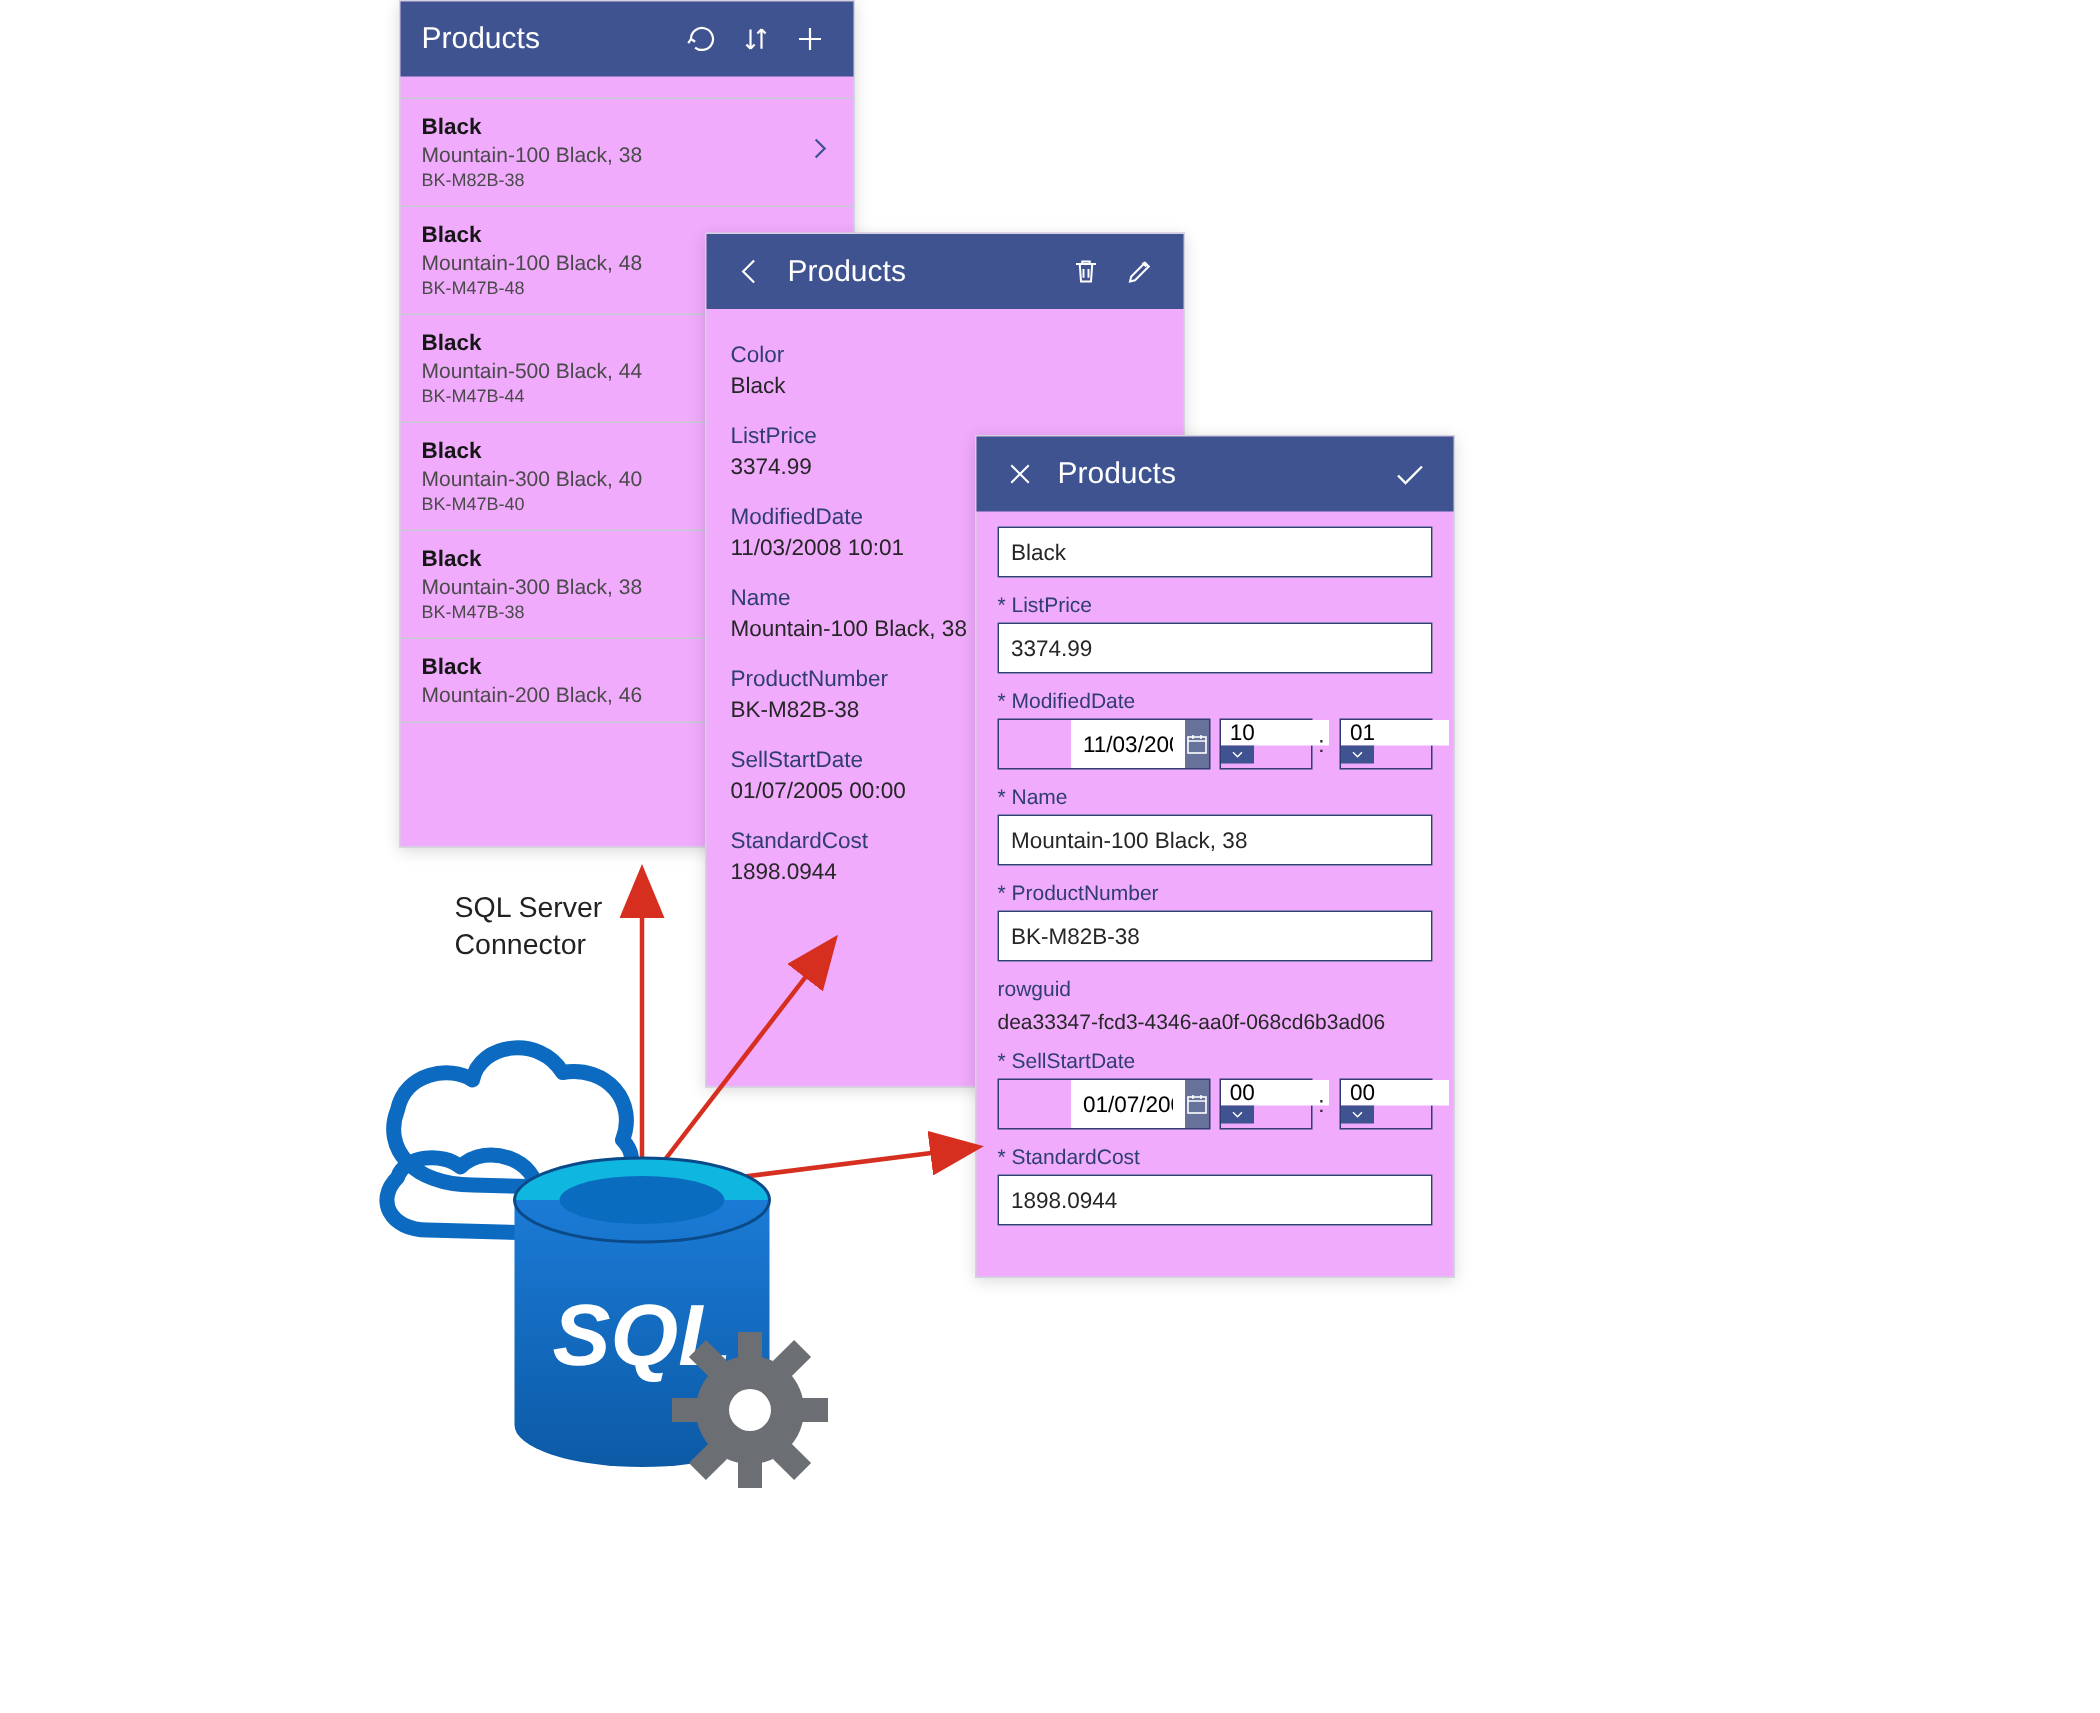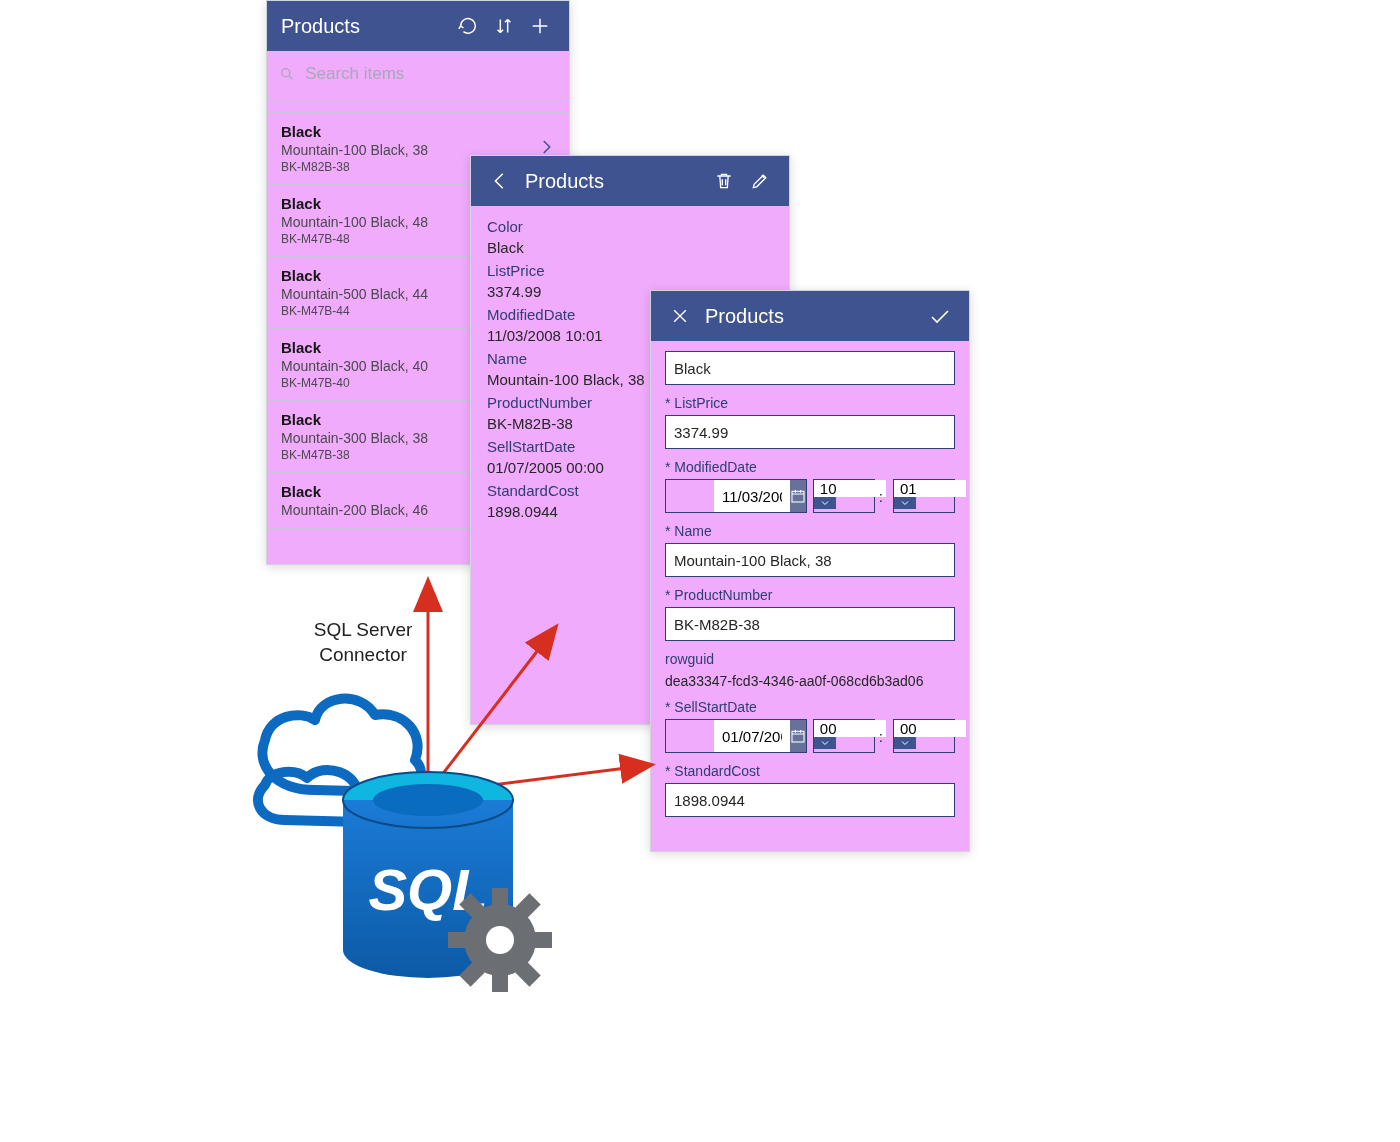--- a/index.html
+++ b/index.html
@@ -77,21 +77,21 @@
   }
   .list-item .lines { flex: 1; }
   .list-item .l1 { font-weight: 600; color: #161616; font-size: 15px; }
   .list-item .l2 { color: #4a4a4a; font-size: 14px; margin-top: 2px; }
   .list-item .l3 { color: #4a4a4a; font-size: 12px; margin-top: 2px; }
   .list-item .chev svg { stroke: #3f5391; stroke-width: 2; fill: none; }
 
   
   #panel-detail { left: 470px; top: 155px; width: 320px; height: 570px; }
   .detail-body { padding: 6px 16px 16px 16px; font-size: 15px; }
-  .dlabel { color: #2f3d73; margin-top: 6px; }
+  .dlabel { color: #2f3d73; margin-top: 16px; }
   .dvalue { color: #262626; margin-top: 4px; }
 
   
   #panel-edit { left: 650px; top: 290px; width: 320px; height: 562px; }
   .edit-body { padding: 10px 14px 14px 14px; font-size: 15px; }
   .elabel { color: #2f3d73; margin: 10px 0 4px 0; font-size: 14px; }
   .req::before { content: "* "; color: #2f3d73; }
   .einput {
     width: 100%;
     box-sizing: border-box;
@@ -110,25 +110,24 @@
   .dt-date .cal svg { stroke:#fff; fill:none; stroke-width:1.6;}
   .dt-num { width: 60px; border: 1px solid #2f3d73; margin-left: 6px; display:flex;flex-direction:column;}
   .dt-num input { border:none; outline:none; width:100%; padding:0 6px; font-size:15px;}
   .dt-num .dd { width:22px; background:#3f5391; display:flex; align-items:center; justify-content:center;}
   .dt-num .dd svg { stroke:#fff; fill:none; stroke-width:2;}
   .colon { display:flex; align-items:center; padding:0 4px; color:#262626;}
 
   
   #connector-label {
     position: absolute;
-    left: 303px; top: 618px;
+    left: 303px; top: 594px;
     color: #222;
     font-size: 19px;
     line-height: 1.3;
-    text-align: center;
     width: 120px;
   }
 
   
   #overlay {
     position: absolute;
     left: 0; top: 0;
     width: 1400px; height: 1142px;
     pointer-events: none;
     z-index: 50;
@@ -149,27 +148,20 @@
     <span class="ticon">
       <svg width="22" height="22" viewBox="0 0 24 24">
           <path d="M8 5v14M8 19l-3-3M8 19l3-3M16 19V5M16 5l-3 3M16 5l3 3"></path>
         </svg>
     </span>
     <span class="ticon">
       <svg width="22" height="22" viewBox="0 0 24 24">
           <path d="M12 4v16M4 12h16"></path>
         </svg>
     </span>
-  </div>
-  <div class="searchbox">
-    <svg width="18" height="18" viewBox="0 0 24 24" stroke="#a6aab2" fill="none" stroke-width="2">
-        <circle cx="10" cy="10" r="6"></circle>
-        <path d="M15 15l5 5"></path>
-      </svg>
-    <input type="text" placeholder="Search items" style="">
   </div>
   <div class="thin-row"></div>
   <div id="list-items">
       <div class="list-item">
         <div class="lines">
           <div class="l1">Black</div>
           <div class="l2">Mountain-100 Black, 38</div>
           <div class="l3">BK-M82B-38</div>
         </div>
         <span class="chev"><svg width="18" height="18" viewBox="0 0 24 24">

